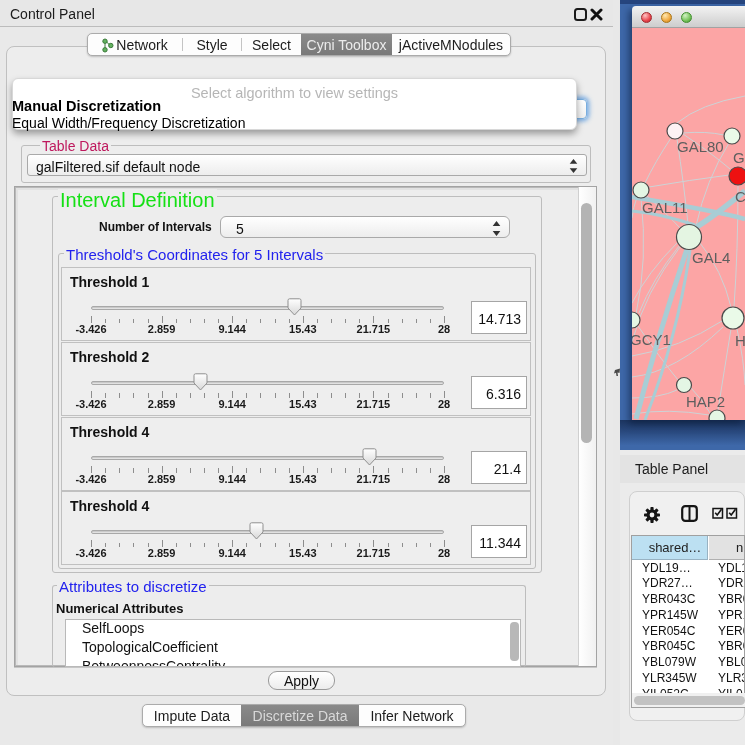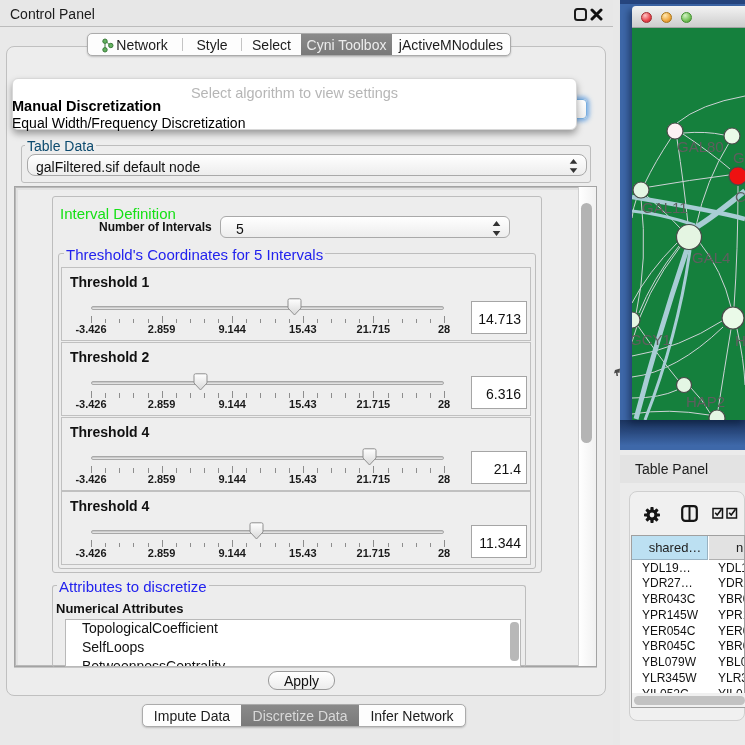--- a/index.html
+++ b/index.html
@@ -19,21 +19,21 @@
   font-size:14px; color:#1c1c1c; box-shadow:0 1px 2px rgba(0,0,0,0.2); }
 #tabs .tab { padding-top:3px; height:23px; text-align:center; }
 #tabs .sep { width:1px; background:#c4c4c4; margin:4px 0; }
 #tabs .sel { background:linear-gradient(#8a8a8a,#787878); color:#ececec; }
 .hline { position:absolute; background:#c6c6c6; height:1px; }
 
 .group { position:absolute; border:1px solid #bdbdbd; border-radius:3px; }
 .gtitle { position:absolute; font-size:14px; background:#ededed; padding:0 2px; }
 
 .combo { position:absolute; background:linear-gradient(#ffffff,#f2f2f2 70%,#ededed);
-  border:1px solid #a9a9a9; border-radius:8px; font-size:14px; color:#111; }
+  border:1px solid #a9a9a9; border-radius:3px; font-size:14px; color:#111; }
 .combo .txt { position:absolute; left:8px; top:3px; }
 
 #scrollpane { position:absolute; left:14px; top:186px; width:583px; height:481px;
   border:1px solid #a3a3a3; background:#ededed;
   box-shadow:inset 0 0 0 1px #b9b9b9, inset 3px 3px 0 0 #e2e2e2; }
 #vsb { position:absolute; left:578px; top:187px; width:18px; height:479px;
   background:linear-gradient(90deg,#ffffff,#f1f1f1); border-left:1px solid #d0d0d0; }
 #vsbthumb { position:absolute; left:581px; top:203px; width:11px; height:240px;
   background:#b4b4b4; border-radius:6px; }
 
@@ -75,21 +75,21 @@
 #focuscombo { position:absolute; left:530px; top:99px; width:57px; height:20px;
   background:linear-gradient(#ffffff,#f0f0f0); border:1.5px solid #7aaede; border-radius:4px;
   box-shadow:0 0 4px 2.5px rgba(100,160,225,0.8); }
 
 #rightblue { position:absolute; left:620px; top:0; width:125px; height:450px; background:#3e68a9; }
 #netwin { position:absolute; left:632px; top:6px; width:113px; height:414px;
   box-shadow:-3px 4px 7px rgba(10,25,55,0.55); }
 #nettitle { position:absolute; left:0; top:0; width:113px; height:22px;
   background:linear-gradient(#f3f3f3,#cdcdcd); border-bottom:1px solid #a2a2a2; border-radius:4px 0 0 0; }
 .tl { position:absolute; top:5.5px; width:11px; height:11px; border-radius:50%; }
-#netcanvas { position:absolute; left:0; top:22px; width:113px; height:392px; background:#15803d; overflow:hidden; }
+#netcanvas { position:absolute; left:0; top:22px; width:113px; height:392px; background:#fca5a5; overflow:hidden; }
 #tablepanel { position:absolute; left:620px; top:450px; width:125px; height:295px; background:#ebebeb; }
 #tptitle { position:absolute; left:0; top:5px; width:125px; height:28px; background:#e3e3e3; }
 #tptitle .t { position:absolute; left:15px; top:6px; font-size:14px; color:#1c1c1c; }
 #tppanel { position:absolute; left:9px; top:41px; width:116px; height:230px;
   background:#f0f0f0; border:1px solid #cfcfcf; border-radius:8px; }
 #tbl { position:absolute; left:631px; top:535px; width:114px; height:173px;
   border:1px solid #a0a0a0; background:#fff; overflow:hidden; font-size:13px; }
 #rows { font-size:12px; }
 .hdr1 { position:absolute; left:0; top:0; width:76px; height:24px; background:#bce0f2;
   border-right:1px solid #98b2c2; border-bottom:1px solid #98b2c2; text-align:center; text-indent:11px; padding-top:4px; color:#222;}
@@ -123,34 +123,34 @@
         </svg>Network</div>
     <div class="sep"></div>
     <div class="tab" style="width:58px;">Style</div>
     <div class="sep"></div>
     <div class="tab" style="width:59px;">Select</div>
     <div class="tab sel" style="width:91px;">Cyni Toolbox</div>
     <div class="tab" style="width:118px;">jActiveMNodules</div>
   </div>
 
   <div class="group" style="left:21px; top:145px; width:570px; height:38px;"></div>
-  <div class="gtitle" style="left:25px; top:138px; color:#0c4a6e;">Table Data</div>
+  <div class="gtitle" style="left:40px; top:138px; color:#be185d;">Table Data</div>
   <div class="combo" style="left:27px; top:154px; width:560px; height:22px;">
     <span class="txt" style="top:4px;">galFiltered.sif default node</span>
     <svg style="position:absolute; right:8px; top:4px;" width="9" height="14" viewBox="0 0 9 14">
         <path d="M4.5,0 L8.3,4.7 L0.7,4.7 Z M4.5,14 L8.3,9.3 L0.7,9.3 Z" fill="#333"></path>
       </svg>
   </div>
 
   <div id="scrollpane"></div>
   <div id="vsb"></div>
   <div id="vsbthumb"></div>
 
   <div class="group" style="left:52px; top:196px; width:490px; height:377px;"></div>
-  <div class="gtitle" style="left:58px; top:189px; color:#15e015; font-size:15px;margin-top:16px;">Interval Definition</div>
+  <div class="gtitle" style="left:58px; top:189px; color:#15e015; font-size:20px;">Interval Definition</div>
   <div style="position:absolute; left:99px; top:220px; font-size:12px; font-weight:bold; color:#111;">Number of Intervals</div>
   <div class="combo" style="left:220px; top:216px; width:290px; height:22px; border-radius:6px;">
     <span class="txt" style="left:15px; top:4px;">5</span>
     <svg style="position:absolute; right:8px; top:4px;" width="9" height="15" viewBox="0 0 9 15">
         <path d="M4.5,0 L8.3,5 L0.7,5 Z M4.5,15 L8.3,10 L0.7,10 Z" fill="#333"></path>
       </svg>
   </div>
   <div class="group" style="left:58px; top:253px; width:478px; height:316px;"></div>
   <div class="gtitle" style="left:64px; top:246px; color:#2222ee; font-size:15px;">Threshold's Coordinates for 5 Intervals</div>
 
@@ -362,22 +362,22 @@
           <span style="left:382px; transform:translateX(-50%);">28</span>
         </div>
     <div class="valbox">11.344</div>
   </div>
     </div>
 
   <div class="group" style="left:52px; top:585px; width:474px; height:82px; border-bottom:none;"></div>
   <div class="gtitle" style="left:57px; top:578px; color:#2222ee; font-size:15px;">Attributes to discretize</div>
   <div style="position:absolute; left:56px; top:601px; font-size:13px; font-weight:bold; color:#111;">Numerical Attributes</div>
   <div id="attrlist">
+    <div>SelfLoops</div>
     <div>TopologicalCoefficient</div>
-    <div>SelfLoops</div>
     <div>BetweennessCentrality</div>
   </div>
   <div style="position:absolute; left:510px; top:622px; width:9px; height:39px; background:#b8b8b8; border-radius:4px;"></div>
   <div class="hline" style="left:14px; top:667px; width:583px;"></div>
   <div id="apply">Apply</div>
   <div id="btabs">
     <div class="tab" style="width:98px;">Impute Data</div>
     <div class="tab sel" style="width:118px;">Discretize Data</div>
     <div class="tab" style="width:106px;">Infer Network</div>
   </div>

